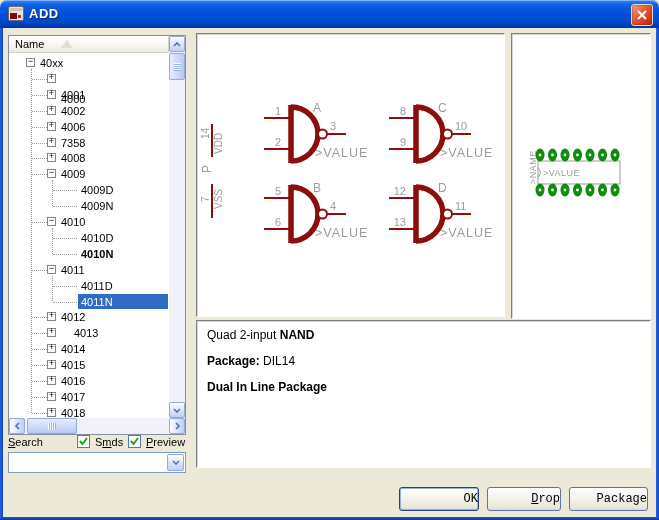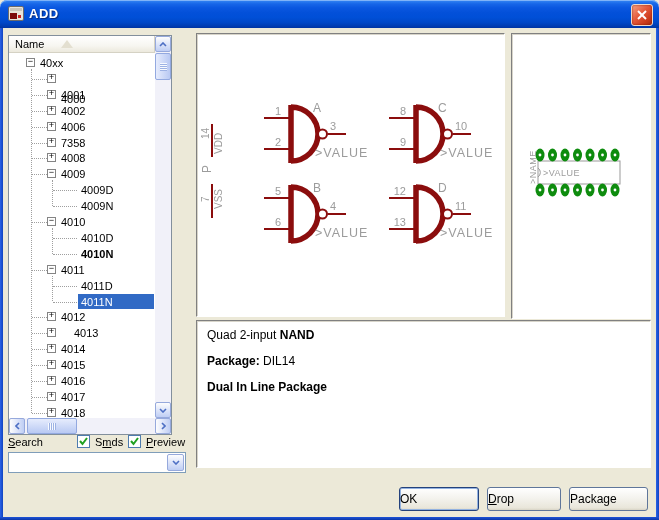--- a/index.html
+++ b/index.html
@@ -23,21 +23,21 @@
   .app-icon{position:absolute;left:8px;top:6px;width:16px;height:15px;background:#e8e4da;border:1px solid #6b6b6b;border-radius:2px;}
   .app-icon .bar{position:absolute;left:1px;top:1px;right:1px;height:3px;background:#c9c5ba;}
   .app-icon .blk{position:absolute;left:1px;bottom:1px;width:7px;height:6px;background:#7c0a0a;}
   .app-icon .dot{position:absolute;right:2px;bottom:2px;width:3px;height:3px;background:#c22;}
   .close-btn{position:absolute;right:6px;top:4px;width:22px;height:22px;border-radius:3px;
     border:1px solid #f0d8c8;
     background:linear-gradient(135deg,#f5a385 0%,#e4593a 45%,#cc3c1d 75%,#a82a0e 100%);
     display:flex;align-items:center;justify-content:center;box-shadow:inset 0 0 2px #7e1a02;}
 
   
-  .tree-panel{position:absolute;left:8px;top:35px;width:164px;height:400px;background:#fff;border:1px solid #828F9C;}
+  .tree-panel{position:absolute;left:8px;top:35px;width:178px;height:400px;background:#fff;border:1px solid #828F9C;}
   .tree-header{position:absolute;left:0;top:0;right:16px;height:17px;
     background:linear-gradient(180deg,#ffffff,#f7f6f1 60%,#ece9dd);
     border-right:1px solid #d5d2c4;border-bottom:1px solid #d5d2c4;
     font-size:11px;color:#000;line-height:16px;padding-left:6px;}
   .sort-tri{position:absolute;left:52px;top:4px;width:0;height:0;
     border-left:6px solid transparent;border-right:6px solid transparent;border-bottom:8px solid #e3dfd0;}
   .tree-rows{position:absolute;left:0;top:17px;right:16px;bottom:16px;overflow:hidden;background:#fff;}
   .tree-row{position:absolute;left:0;right:0;height:16px;font-size:11px;}
   .tree-row .expander{position:absolute;width:9px;height:9px;top:3px;background:#fff;border:1px solid #848484;
     font-size:9px;line-height:7px;text-align:center;color:#000;font-family:"Liberation Mono","DejaVu Sans Mono",monospace;}
@@ -90,21 +90,21 @@
   .gtxt{fill:var(--ptx,#9c9c9c);font-size:11px;font-family:"Liberation Sans",sans-serif;}
   .gname{font-size:12px;}
   .gval{font-size:12.5px;letter-spacing:1px;}
   .ppin{font-size:10px;}
   .pbody{stroke:#999;fill:none;stroke-width:1;}
   .ptxt{fill:var(--ptx,#9c9c9c);font-size:9px;letter-spacing:0.5px;font-family:"Liberation Sans",sans-serif;}
 
   
   .btn{position:absolute;top:487px;height:24px;border:1px solid #5f769a;border-radius:3px;
     background:linear-gradient(180deg,#ffffff,#f4f3ee 45%,#e9e6da 90%,#d8d4c5);
-    font-size:12px;color:#000;text-align:left;line-height:22px;font-family:Liberation Sans, sans-serif;}
+    font-size:12px;color:#000;text-align:right;line-height:22px;font-family:Liberation Mono, monospace;}
   .btn-ok{left:399px;width:80px;border-color:#24427c;box-shadow:0 0 0 1px #93b2e0 inset;}
   .btn-drop{left:487px;width:74px;}
   .btn-cancel{left:569px;width:79px;}
 </style>
 </head>
 <body>
 
 <div class="window">
 
   <div class="titlebar">

